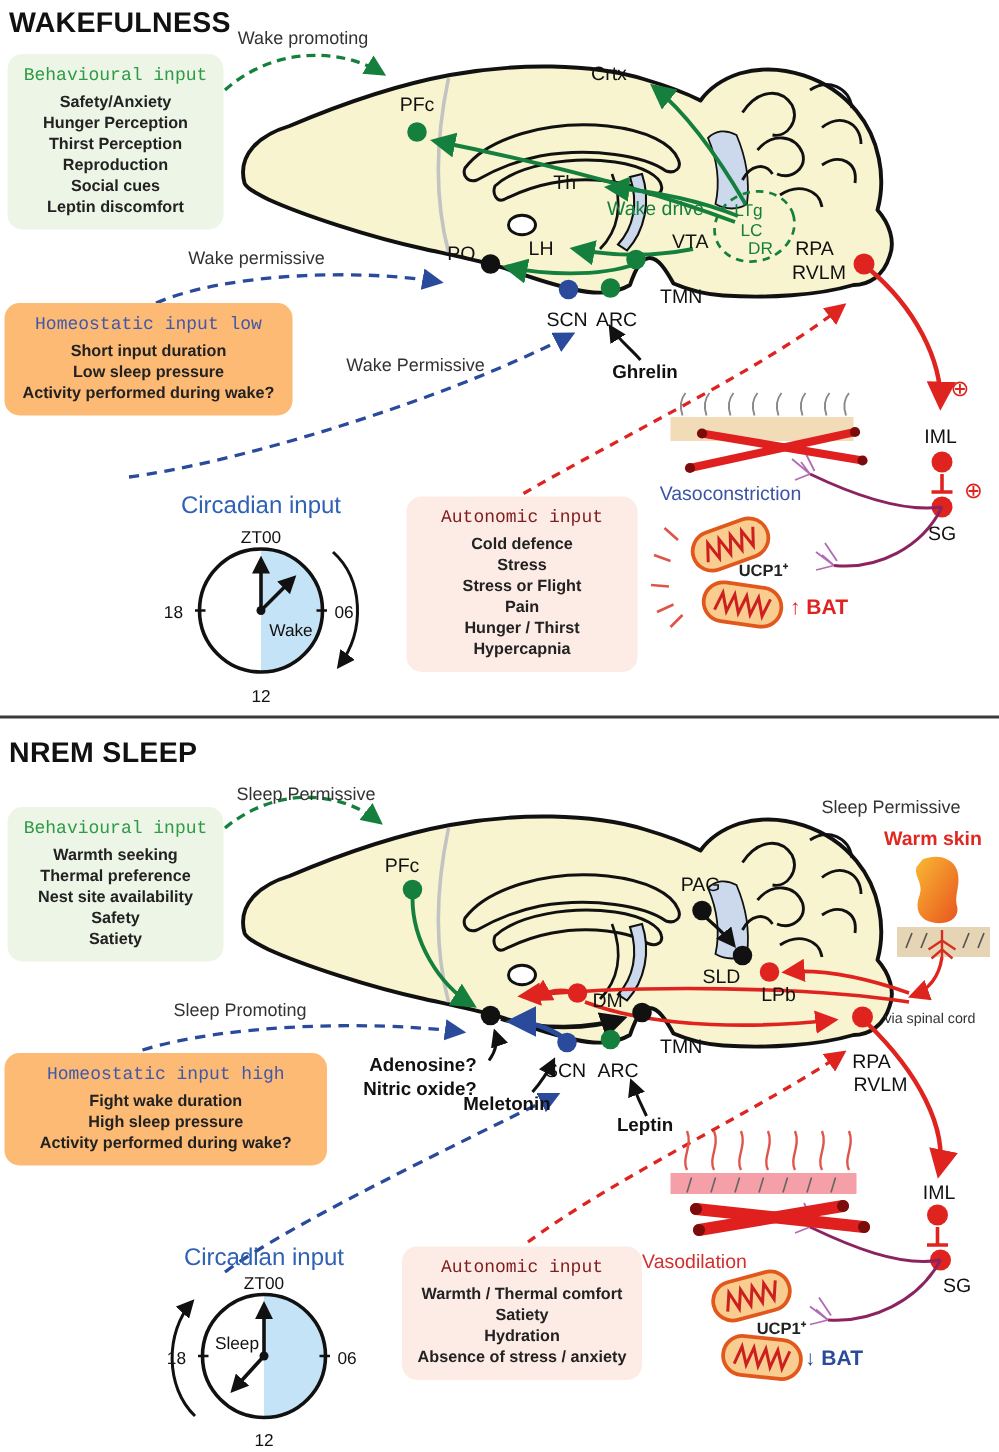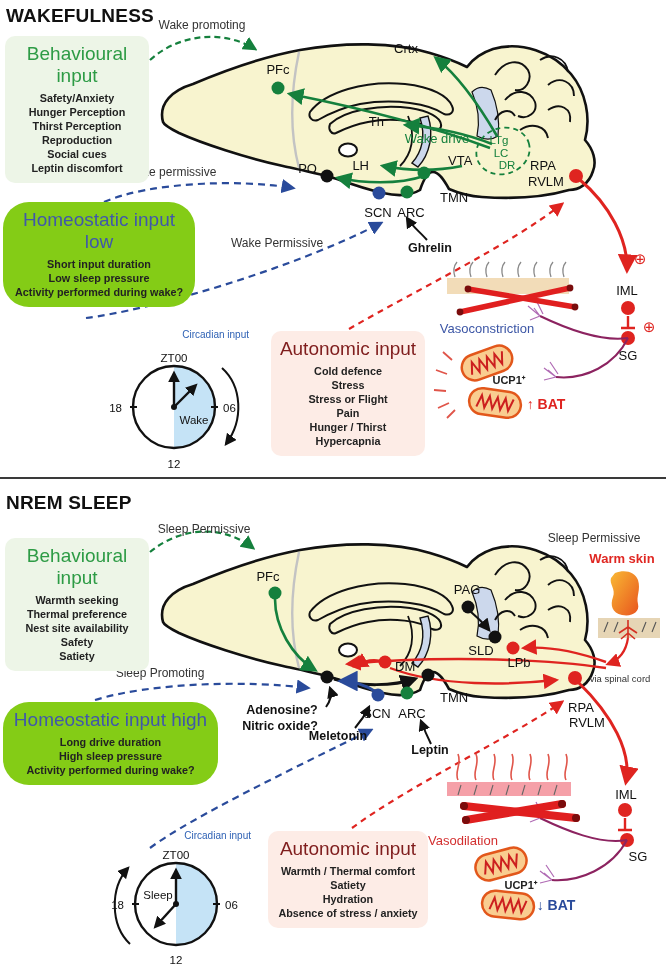--- a/index.html
+++ b/index.html
@@ -1,28 +1,28 @@
 <!DOCTYPE html>
 <html><head>
 <meta charset="utf-8">
 <style>
   html,body{margin:0;padding:0;background:#ffffff;}
   .stage{position:relative;width:666px;height:968px;background:#ffffff;overflow:hidden;
          font-family:"Liberation Sans",sans-serif;color:#1a1a1a;}
   .panel-title{position:absolute;font-size:19px;font-weight:bold;letter-spacing:.2px;color:#111;}
   .box{position:absolute;border-radius:10px;padding:7px 6px 8px;text-align:center;box-sizing:border-box;}
-  .box h3{margin:0 0 4px;font-size:19px;font-weight:400;}
+  .box h3{margin:0 0 4px;font-size:12px;font-weight:400;font-family:Liberation Mono, monospace;}
   .box .item{font-size:10.8px;font-weight:bold;color:#222;line-height:1.3;}
   .green-box{background:#edf5e7;}
   .green-box h3{color:#2d9b45;}
-  .blue-box{background:#84cc16;border-radius:26px;}
+  .blue-box{background:#fdba74;}
   .blue-box h3{color:#4058aa;}
   .pink-box{background:#fdece6;}
   .pink-box h3{color:#7f1d1d;}
-  .circ-title{position:absolute;font-size:10px;color:#2f62b5;text-align:right;width:150px;}
+  .circ-title{position:absolute;font-size:16px;color:#2f62b5;text-align:center;width:150px;}
   svg{position:absolute;left:0;top:0;}
   svg text{font-family:"Liberation Sans",sans-serif;}
   .lbl{font-size:13px;fill:#111;}
   .lbl-sm{font-size:11.5px;fill:#111;}
   .lbl-b{font-size:12.5px;font-weight:bold;fill:#111;}
   .lbl-grey{font-size:12px;fill:#333;}
   .grn{fill:#15803d;}
   .divider{position:absolute;left:0;top:477px;width:666px;height:2px;background:#3a3a3a;}
 </style>
 </head>
@@ -349,21 +349,21 @@
   <h3>Behavioural input</h3>
   <div class="item">Warmth seeking</div>
   <div class="item">Thermal preference</div>
   <div class="item">Nest site availability</div>
   <div class="item">Safety</div>
   <div class="item">Satiety</div>
 </div>
 
 <div class="box blue-box" style="left:3px;top:702px;width:215px;">
   <h3>Homeostatic input high</h3>
-  <div class="item">Long drive duration</div>
+  <div class="item">Fight wake duration</div>
   <div class="item">High sleep pressure</div>
   <div class="item">Activity performed during wake?</div>
 </div>
 
 <div class="circ-title" style="left:101px;top:830px;">Circadian input</div>
 
 <div class="box pink-box" style="left:268px;top:831px;width:160px;">
   <h3>Autonomic input</h3>
   <div class="item">Warmth / Thermal comfort</div>
   <div class="item">Satiety</div>

